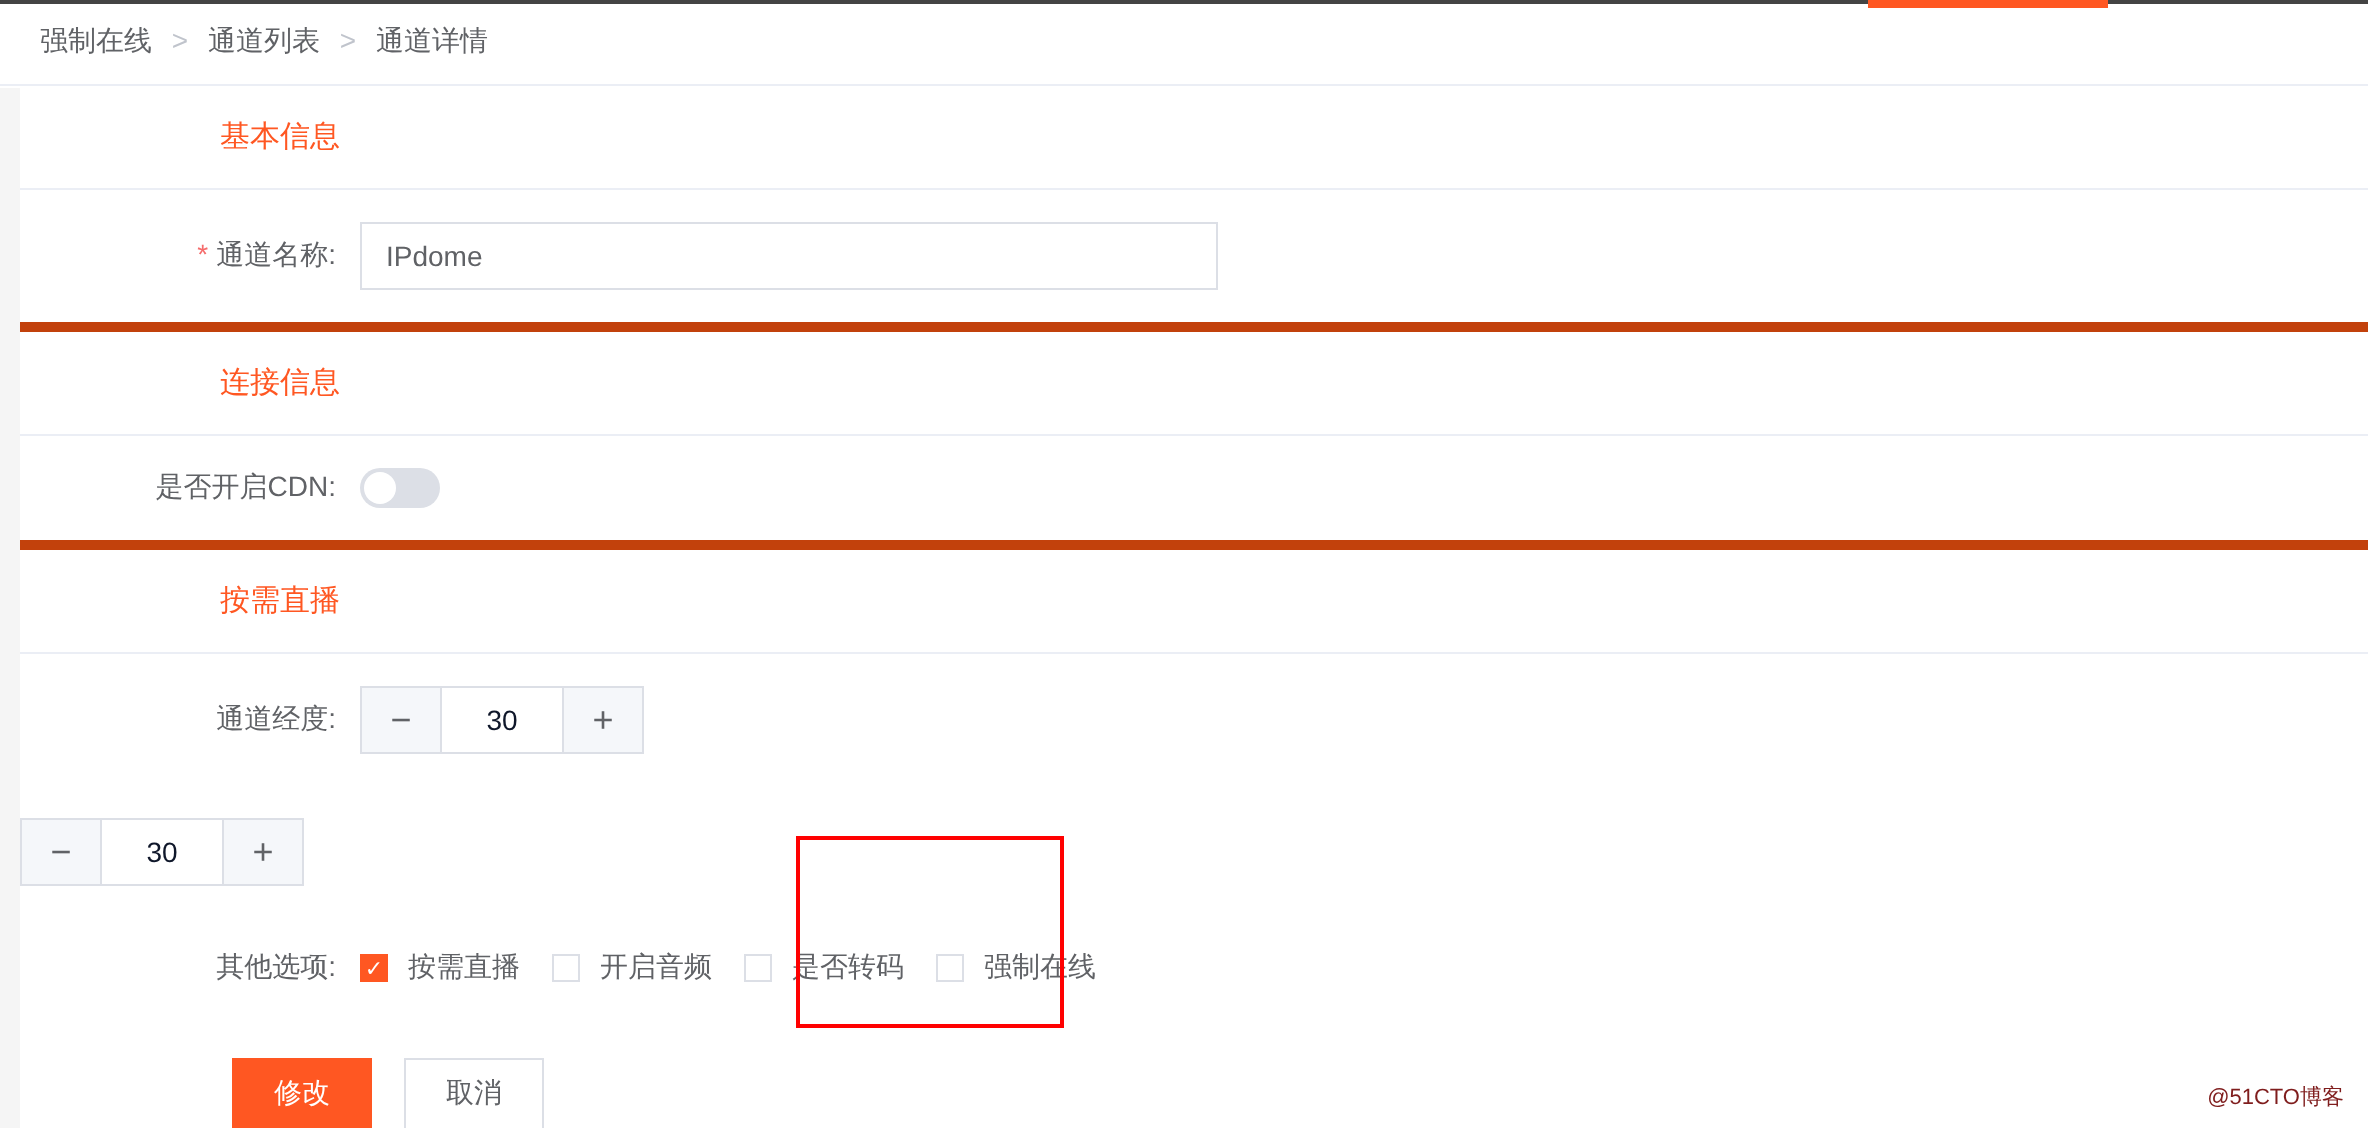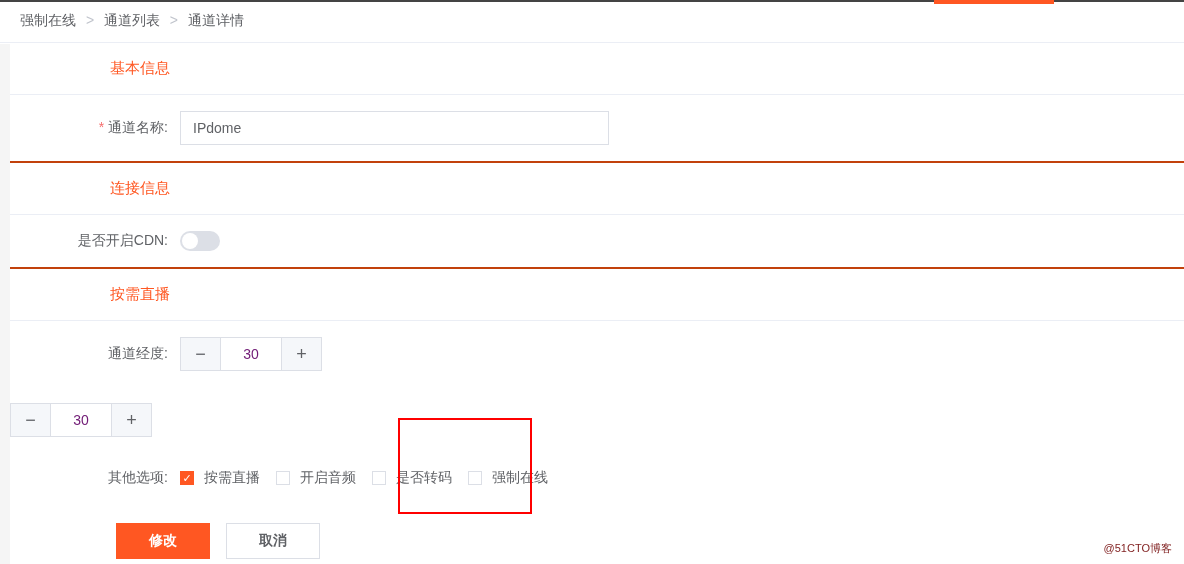--- a/index.html
+++ b/index.html
@@ -55,21 +55,21 @@
       color: #ff5722;
       font-size: 15px;
       border-bottom: 1px solid #ebeef5;
     }
 
     .form-row {
       display: flex;
       align-items: center;
       padding: 16px 0 16px 0;
     }
-    .form-row.bordered { border-bottom: 2px solid #c2410c; align-items: center; }
+    .form-row.bordered { border-bottom: 5px solid #c2410c; align-items: center; }
 
     .label {
       width: 170px;
       text-align: right;
       padding-right: 12px;
       color: #606266;
     }
     .label .req { color: #f56c6c; margin-right: 4px; }
 
     .input-text {
@@ -112,21 +112,21 @@
       font-size: 18px;
       cursor: pointer;
       border-right: 1px solid #dcdfe6;
     }
     .stepper button:last-child { border-right: none; border-left: 1px solid #dcdfe6; }
     .stepper input {
       width: 60px;
       border: none;
       text-align: center;
       font-size: 14px;
-      color: #701a75;
+      color: #0f172a;
     }
 
     .checkbox-group {
       display: flex;
       align-items: center;
       gap: 6px;
     }
     .cbx {
       width: 14px; height: 14px;
       border: 1px solid #dcdfe6;
@@ -144,27 +144,26 @@
       border-color: #ff5722;
     }
 
     .btn-row {
       padding: 20px 0 20px 106px;
       display: flex;
       gap: 16px;
     }
     .btn {
       height: 36px;
-      padding: 0 32px;
+      padding: 0 20px;
       font-size: 14px;
       cursor: pointer;
       border: 1px solid #dcdfe6;
       background: #fff;
       color: #606266;
-      font-weight: bold;
     }
     .btn.primary {
       background: #ff5722;
       border-color: #ff5722;
       color: #fff;
     }
 
     .red-box {
       position: absolute;
       border: 2px solid #ff0000;

